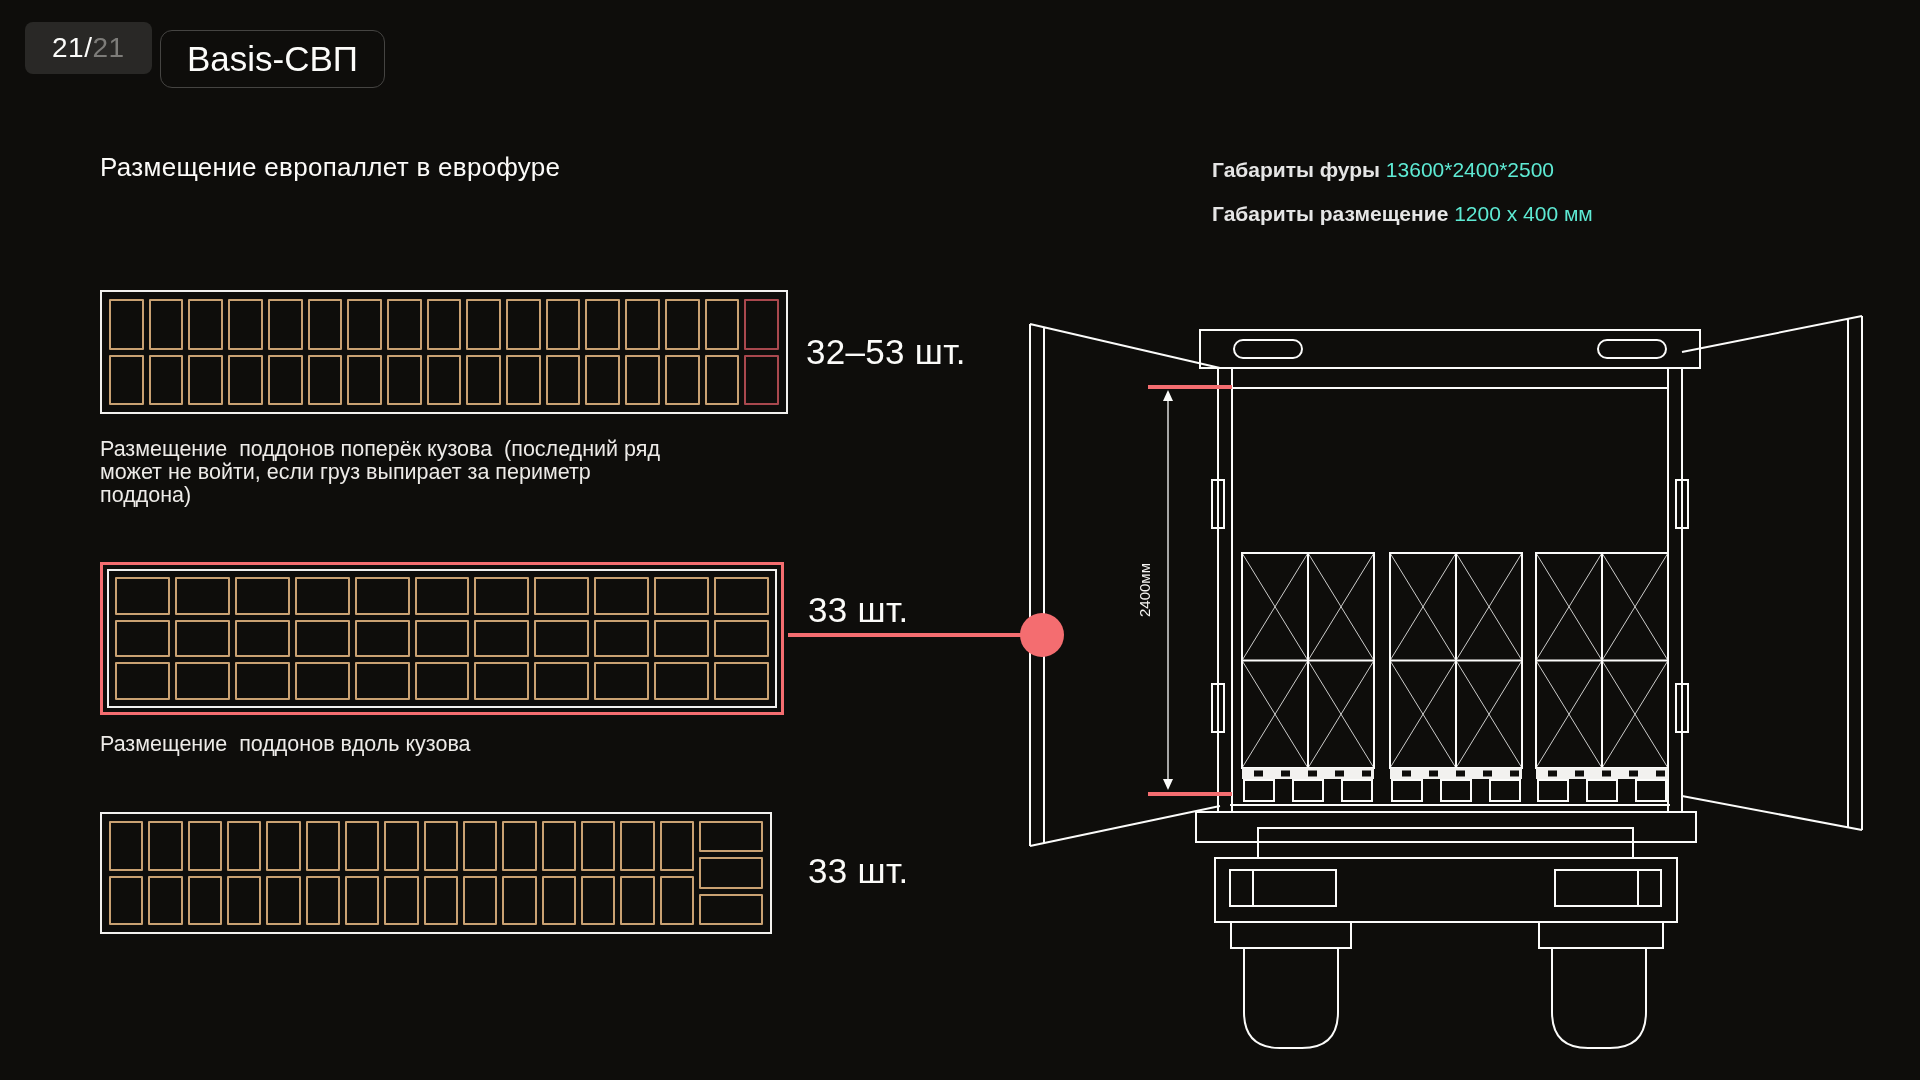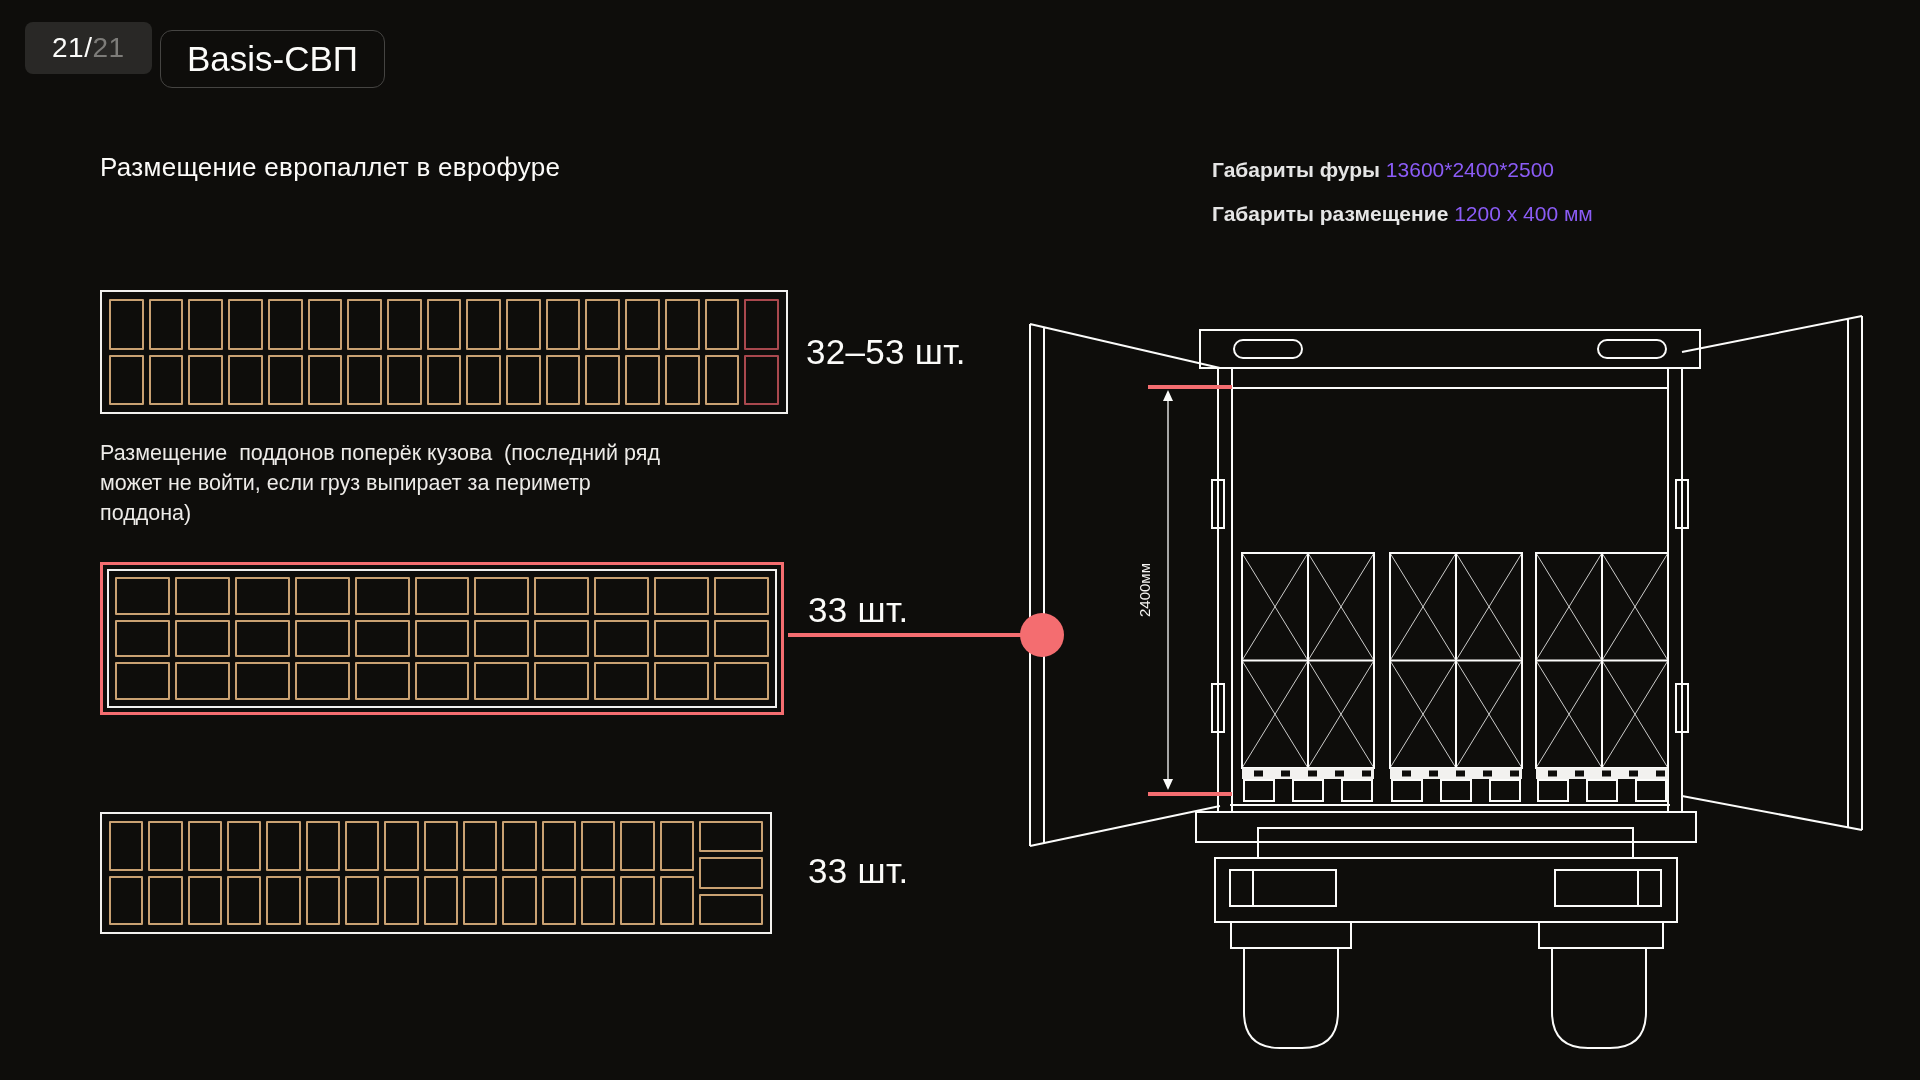--- a/index.html
+++ b/index.html
@@ -17,42 +17,42 @@
   
   .page-badge{position:absolute;left:25px;top:22px;height:52px;display:flex;align-items:center;
     padding:0 27px;background:#292826;border-radius:8px;font-size:28px;letter-spacing:.5px;}
   .page-badge .cur{color:#fcfcfa;}
   .page-badge .tot{color:#7d7c79;}
   .brand-badge{position:absolute;left:160px;top:30px;height:58px;display:flex;align-items:center;
     padding:0 26px;border:1px solid #454442;border-radius:12px;font-size:35px;color:#fcfcfa;}
   .page-title{position:absolute;left:100px;top:152px;font-size:26px;font-weight:500;letter-spacing:.3px;color:#fcfbf9;}
   .specs{position:absolute;left:1212px;top:148px;font-size:21px;line-height:44px;color:#f3f2f0;}
   .specs b{font-weight:700;color:#e5e5e5;}
-  .specs .val{font-weight:400;color:#8b5cf6;}
+  .specs .val{font-weight:400;color:#5eead4;}
 
   
   .diagram{position:absolute;border:2px solid var(--frame-white);}
   .d1{left:100px;top:290px;width:688px;height:124px;padding:7px;}
   .grid{display:grid;gap:5px;width:100%;height:100%;}
   .pallet-cell{border:2px solid var(--pallet-gold);border-radius:1px;}
   .pallet-cell.cell-red{border-color:var(--pallet-red);}
 
   .d2-outer{position:absolute;left:100px;top:562px;width:684px;height:153px;border:3px solid var(--accent-pink);padding:4px;}
   .d2-inner{width:100%;height:100%;border:2px solid var(--frame-white);padding:6px;}
 
   .d3{left:100px;top:812px;width:672px;height:122px;padding:7px;display:flex;gap:5px;}
   .d3 .grid-main{flex:1;display:grid;grid-template-rows:1fr 1fr;gap:5px;}
   .d3 .grid-side{width:64px;display:grid;grid-template-rows:1fr 1fr 1fr;gap:5px;}
 
   .count-label{position:absolute;font-size:35px;font-weight:400;color:#fbfbf9;letter-spacing:.3px;}
   .lbl1{left:806px;top:332px;}
   .lbl2{left:808px;top:590px;}
   .lbl3{left:808px;top:851px;}
 
-  .caption{position:absolute;font-size:21.5px;line-height:30px;font-weight:400;color:#edebe8;white-space:pre-wrap;}
+  .caption{position:absolute;font-size:21.5px;line-height:23px;font-weight:400;color:#edebe8;white-space:pre-wrap;}
   .cap1{left:100px;top:438px;width:580px;}
   .cap2{left:100px;top:733px;width:620px;}
   .cap3{left:100px;top:960px;width:515px;}
 
   
   .connector-line{position:absolute;left:788px;top:633px;width:254px;height:4px;background:var(--accent-pink);z-index:5;}
   .connector-dot{position:absolute;left:1020px;top:613px;width:44px;height:44px;border-radius:50%;background:var(--accent-pink);z-index:6;}
 
   
   .truck{position:absolute;left:1000px;top:300px;}
@@ -149,20 +149,21 @@
           <div class="pallet-cell"></div>
           <div class="pallet-cell"></div>
           <div class="pallet-cell"></div>
           <div class="pallet-cell"></div>
           <div class="pallet-cell"></div>
           <div class="pallet-cell"></div>
         </div>
     </div>
   </div>
   <div class="count-label lbl2">33 шт.</div>
+  <p class="caption cap2">Размещение  поддонов вдоль кузова</p>
 
   <div class="diagram d3">
     <div class="grid-main grid" style="grid-template-columns: repeat(15, 1fr);">
         <div class="pallet-cell"></div>
         <div class="pallet-cell"></div>
         <div class="pallet-cell"></div>
         <div class="pallet-cell"></div>
         <div class="pallet-cell"></div>
         <div class="pallet-cell"></div>
         <div class="pallet-cell"></div>

